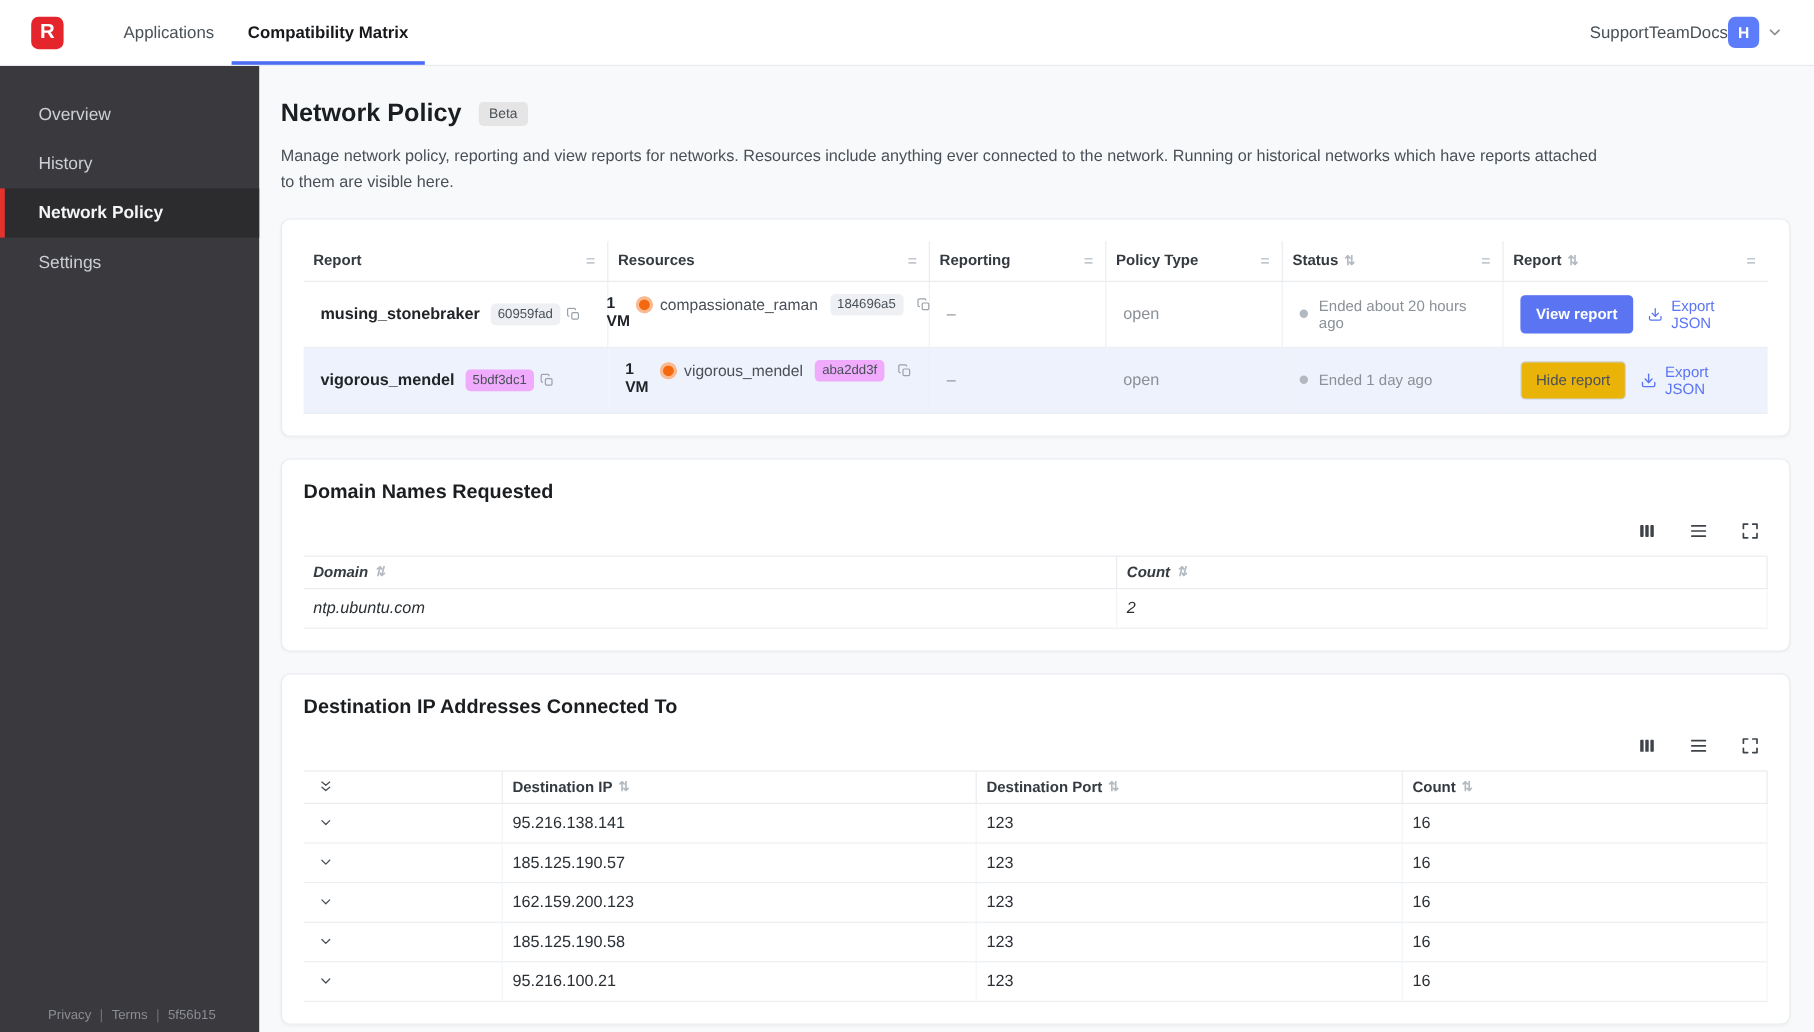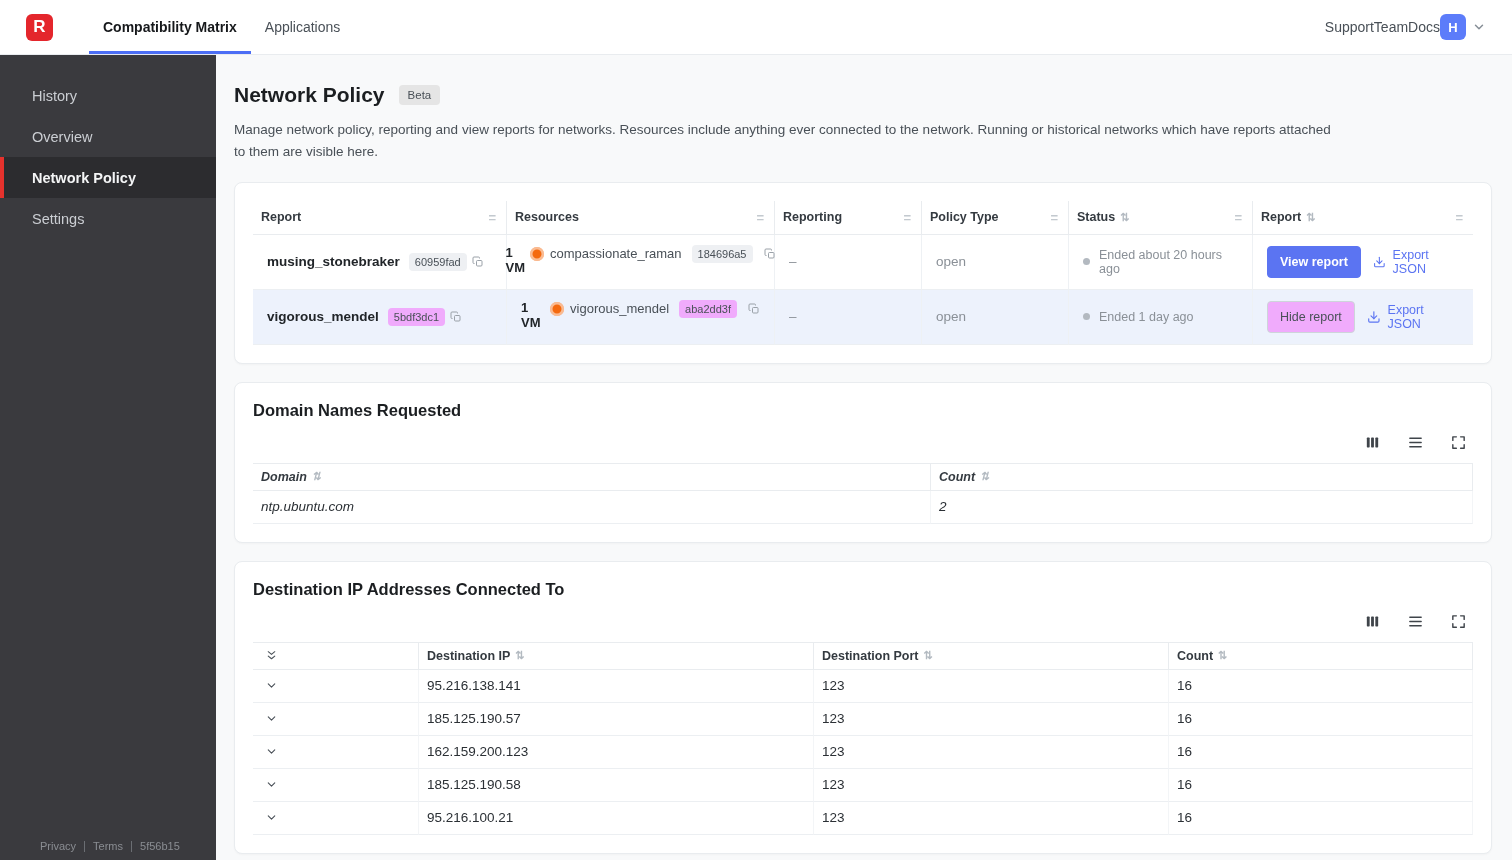--- a/index.html
+++ b/index.html
@@ -72,21 +72,21 @@
   .res-line { display:flex; align-items:center; gap:6px; font-size:13px; color:#495057; }
   .vm-icon { width:14px; height:14px; border-radius:50%; background:#f4690f;
              box-shadow:inset 0 0 0 2.5px rgba(255,255,255,.55); flex:none; }
   .muted { color:#8a9097; }
   .status-dot { width:7px; height:7px; border-radius:50%; background:#b3b9c0; margin-right:9px; flex:none; }
   .status-text { color:#8a9097; font-size:12.5px; }
   .report-cell { gap:12px; }
   .btn { font-size:12.5px; border-radius:4px; padding:8px 12px; cursor:pointer;
          font-family:"Liberation Sans", sans-serif; white-space:nowrap; }
   .btn-primary { background:#5b74f2; border:1px solid #5b74f2; color:#fff; font-weight:bold; }
-  .btn-secondary { background:#f0abfc; border:1px solid #ced4da; color:#495057; }
+  .btn-secondary { background:#eab308; border:1px solid #ced4da; color:#495057; }
   .export-link { display:flex; align-items:center; gap:7px; color:#5b74f2; font-size:12.5px; cursor:pointer; }
   .export-link svg { width:14px; height:14px; }
 
   
   .dt { border-top:1px solid #e9ecef; }
   .dt-head { display:grid; }
   .dt-h { height:27px; display:flex; align-items:center; font-size:12.5px; font-weight:bold;
           color:#343a40; padding:0 8px; border-bottom:1px solid #e9ecef; border-right:1px solid #e9ecef; }
   .dt-row { display:grid; }
   .dt-c { height:33px; display:flex; align-items:center; font-size:13.5px; color:#2b3035;
@@ -95,41 +95,41 @@
   .grid-4 { grid-template-columns:166px 395px 355px 1fr; }
   .expander { color:#495057; padding-left:12px; }
   .expander svg { width:13px; height:13px; cursor:pointer; }
 </style>
 </head>
 <body>
 
 <header class="topbar">
   <div class="logo">R</div>
   <nav class="topnav">
+    <a class="topnav-item">Applications</a>
     <a class="topnav-item active">Compatibility Matrix</a>
-    <a class="topnav-item">Applications</a>
   </nav>
   <div class="topbar-right">
     <a class="topbar-link">Support</a>
     <a class="topbar-link">Team</a>
     <a class="topbar-link">Docs</a>
     <div class="user-box">
       <div class="avatar">H</div>
       <svg class="chev" viewBox="0 0 24 24" fill="none" stroke="currentColor" stroke-width="2.5" stroke-linecap="round" stroke-linejoin="round">
           <polyline points="6 9 12 15 18 9"></polyline>
         </svg>
     </div>
   </div>
 </header>
 
 <div class="layout">
 
   <aside class="sidebar">
+    <div class="side-item">Overview</div>
     <div class="side-item">History</div>
-    <div class="side-item">Overview</div>
     <div class="side-item active">Network Policy</div>
     <div class="side-item">Settings</div>
     <div class="side-footer">
       <span>Privacy</span>
       <span class="sep"></span>
       <span>Terms</span>
       <span class="sep"></span>
       <span>5f56b15</span>
     </div>
   </aside>

